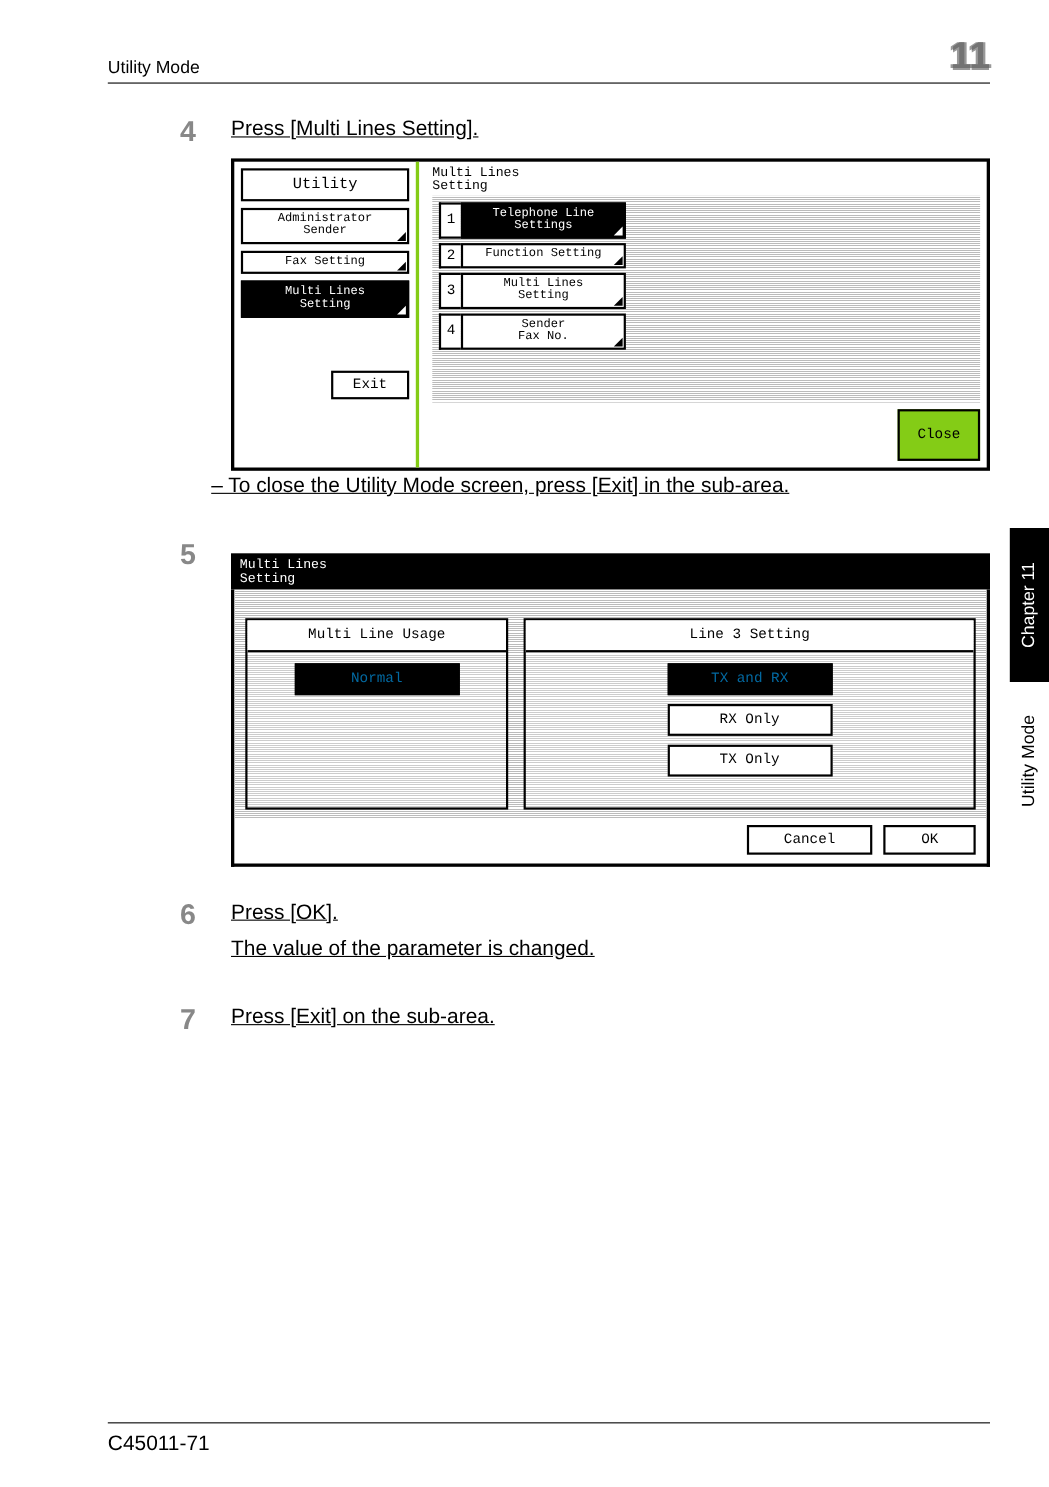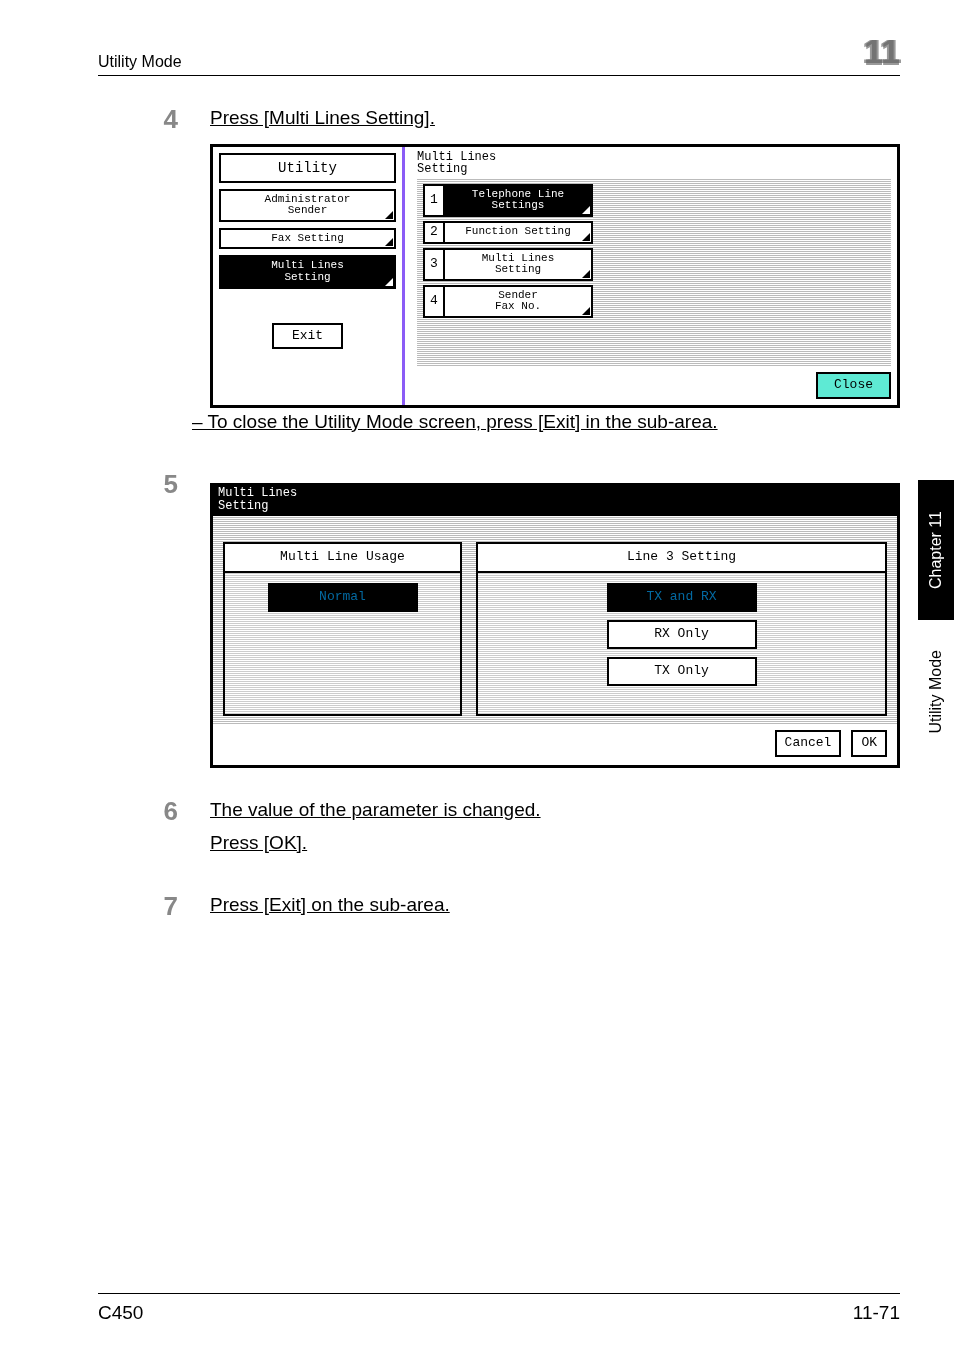--- a/index.html
+++ b/index.html
@@ -52,22 +52,22 @@
   .screen {
     margin-top: 12px;
     border: 3px solid #000;
     background: #fff;
     font-family: "Courier New", monospace;
   }
   .screen-inner { display: flex; }
 
   
   .s1-side {
-    width: 192px;
-    border-right: 3px solid #8b5cf6;
+    width: 168px;
+    border-right: 3px solid #84cc16;
     padding: 6px 6px 6px 6px;
   }
   .s1-title {
     border: 2px solid #000;
     text-align: center;
     font-size: 14px;
     padding: 3px 0;
     margin-bottom: 6px;
     background: #fff;
   }
@@ -82,21 +82,21 @@
   }
   .s1-btn.sel { background: #000; color: #fff; }
   .s1-btn .tri {
     position: absolute;
     bottom: 1px; right: 1px;
     width: 0; height: 0;
     border-left: 8px solid transparent;
     border-bottom: 8px solid #000;
   }
   .s1-btn.sel .tri { border-bottom-color: #fff; }
-  .s1-exit-row { margin-top: 34px; display:flex; justify-content:center; }
+  .s1-exit-row { margin-top: 48px; display:flex; justify-content:flex-end; }
   .s1-exit {
     border: 2px solid #000;
     font-size: 13px;
     padding: 2px 18px;
     background:#fff;
   }
 
   
   .s1-main { flex:1; padding: 4px 6px 6px 12px; position:relative; }
   .s1-main-title { font-size:12px; line-height:1.05; margin-bottom:2px; }
@@ -118,21 +118,21 @@
   .num-btn.sel { background:#000; color:#fff; }
   .num-btn .tri {
     position: absolute;
     bottom: 1px; right: 1px;
     width: 0; height: 0;
     border-left: 8px solid transparent;
     border-bottom: 8px solid #000;
   }
   .num-btn.sel .tri { border-bottom-color:#fff; }
   .s1-close-row { display:flex; justify-content:flex-end; margin-top:6px; }
-  .s1-close { border:2px solid #000; font-size:13px; padding:2px 16px; background:#5eead4; }
+  .s1-close { border:2px solid #000; font-size:13px; padding:12px 16px; background:#84cc16; }
 
   
   .screen2 { margin-top: 14px; border:none; font-family:"Courier New",monospace; }
   .s2-top { background:#000; color:#fff; font-size:12px; line-height:1.05; padding:4px 8px; }
   .s2-body {
     border:3px solid #000; border-top:0;
     padding:0;
   }
   .s2-hatch {
     background: repeating-linear-gradient(0deg, #bbb 0 1px, transparent 1px 2px);
@@ -151,21 +151,21 @@
     text-align:center; font-size:13px; padding:4px 0;
   }
   .s2-inner { padding:10px 14px; display:flex; flex-direction:column; gap:8px; align-items:center; }
   .s2-btn {
     border:2px solid #000; background:#fff;
     font-size:13px; padding:3px 30px;
     min-width:150px; text-align:center;
   }
   .s2-btn.sel { background:#000; color:#0369a1; }
   .s2-footer { display:flex; justify-content:flex-end; gap:10px; padding:6px 10px 8px; }
-  .s2-foot-btn { border:2px solid #000; font-size:13px; padding:2px 8px; background:#fff; }
+  .s2-foot-btn { border:2px solid #000; font-size:13px; padding:2px 32px; background:#fff; }
 
   
   .side-tab {
     position: absolute;
     right: 0; top: 480px;
     width: 36px; height: 300px;
     display:flex; flex-direction:column; align-items:center;
   }
   .side-block {
     width:36px; height:140px; background:#000; color:#fff;
@@ -177,22 +177,22 @@
     margin-top:30px;
     writing-mode: vertical-rl; transform: rotate(180deg);
     font-size:16px;
   }
 
   
   .footer {
     position:absolute;
     left:98px; right:54px; bottom:28px;
     border-top:1.5px solid #000;
-    display:flex; justify-content:space-between;
-    font-size:19px; padding-top:8px;gap:28px;
+    display:flex; 
+    font-size:19px; padding-top:8px;
   }
 </style>
 </head>
 <body>
 
 <div class="page">
 
   <div class="header">
     <span>Utility Mode</span>
     <span class="header-chapter">11</span>
@@ -302,22 +302,22 @@
             <div class="s2-foot-btn">OK</div>
           </div>
         </div>
       </div>
     </div>
   </div>
 
   <div class="step-row">
     <div class="step-num">6</div>
     <div class="step-body">
+      <p>Press [OK].</p>
       <p>The value of the parameter is changed.</p>
-      <p>Press [OK].</p>
     </div>
   </div>
 
   <div class="step-row">
     <div class="step-num">7</div>
     <div class="step-body">
       <p>Press [Exit] on the sub-area.</p>
     </div>
   </div>
 

